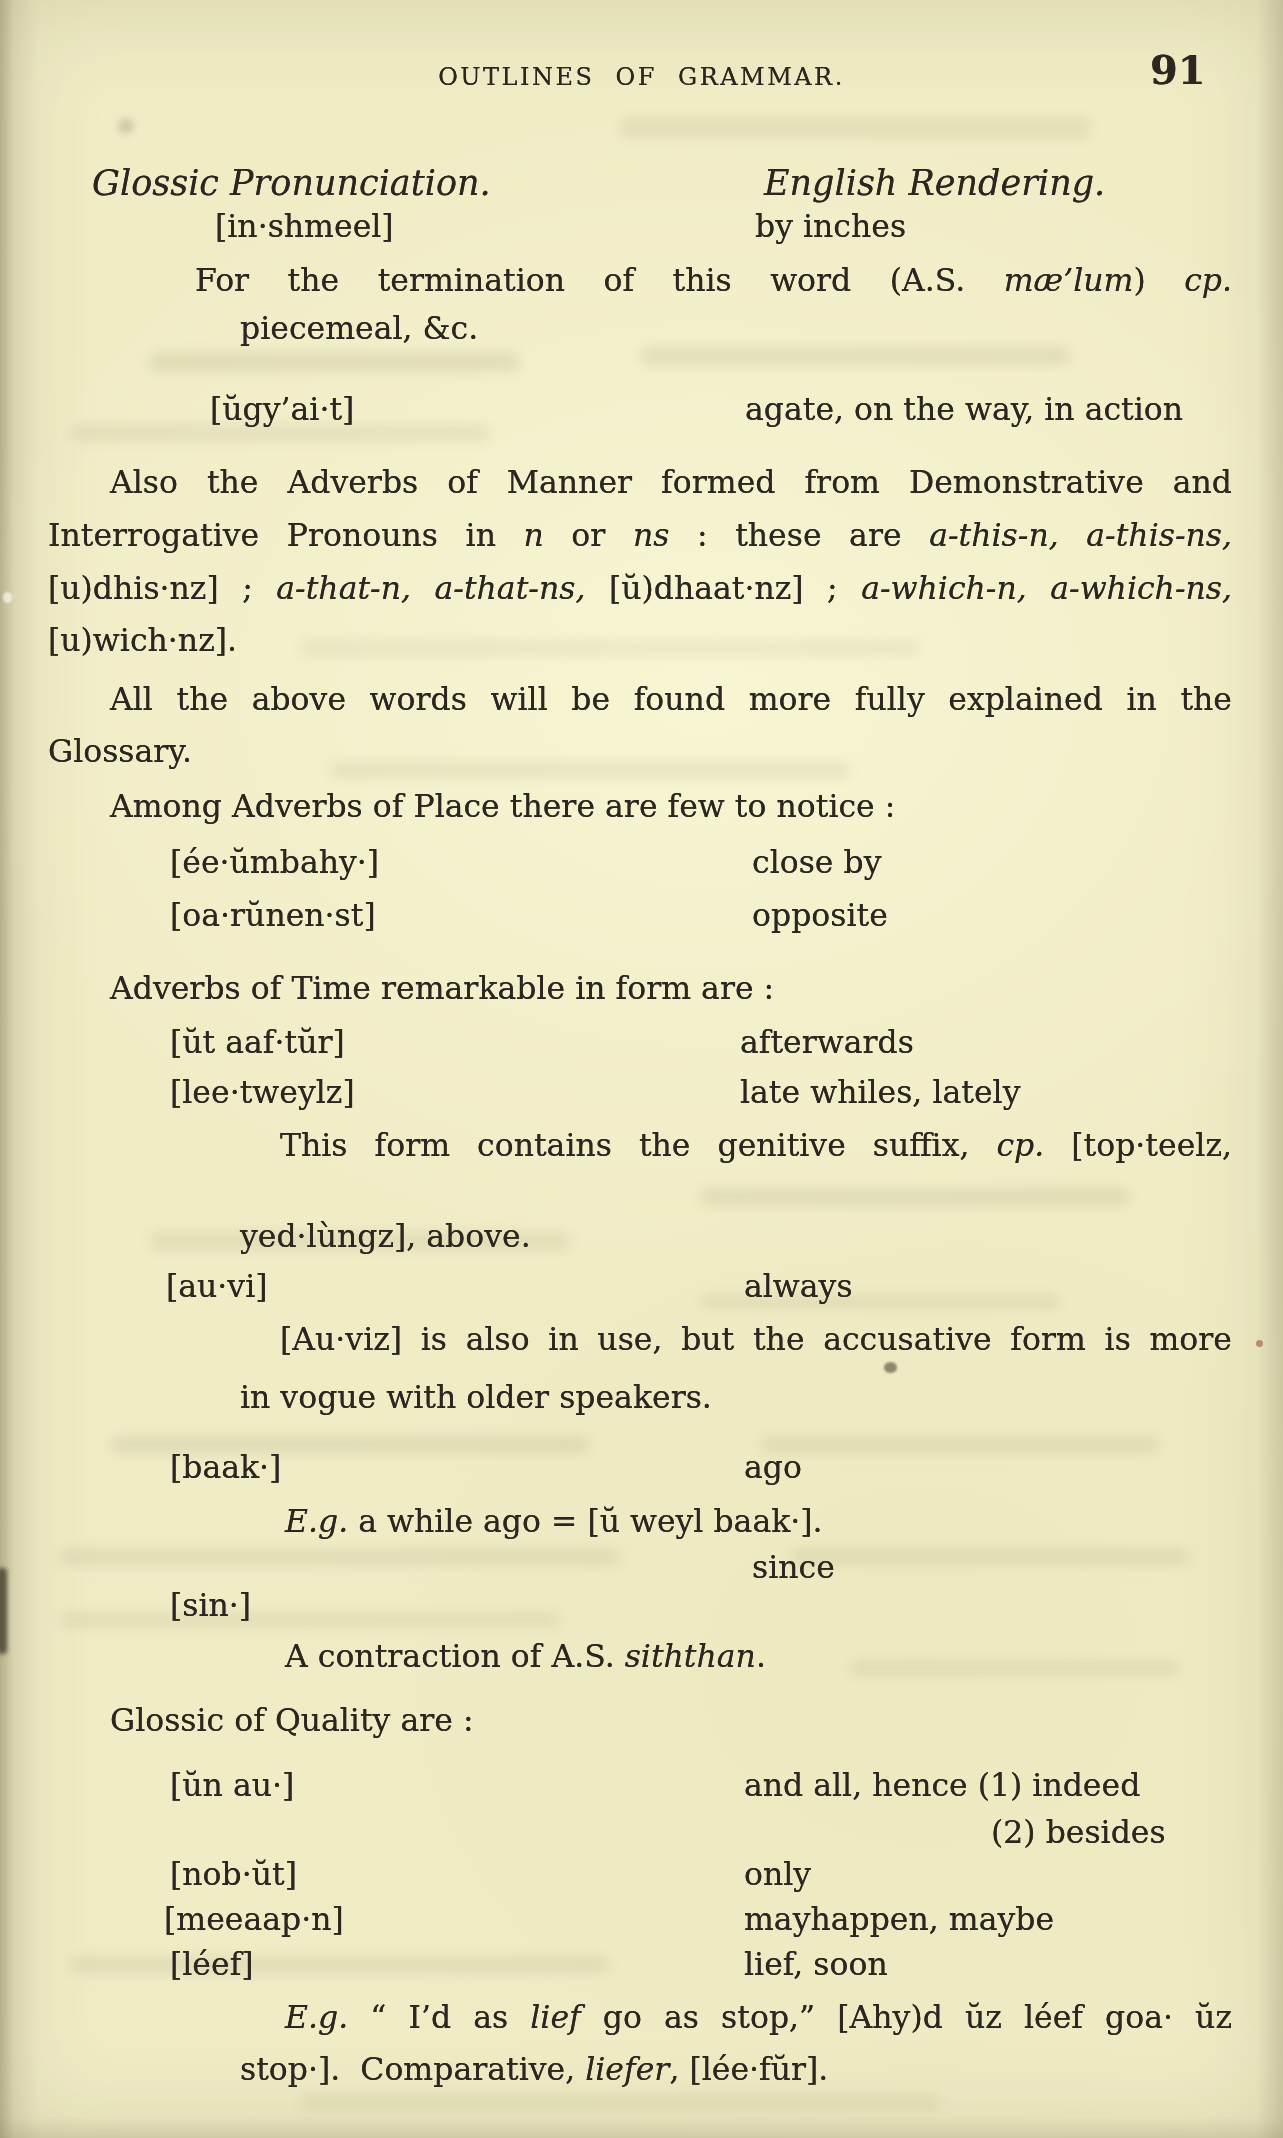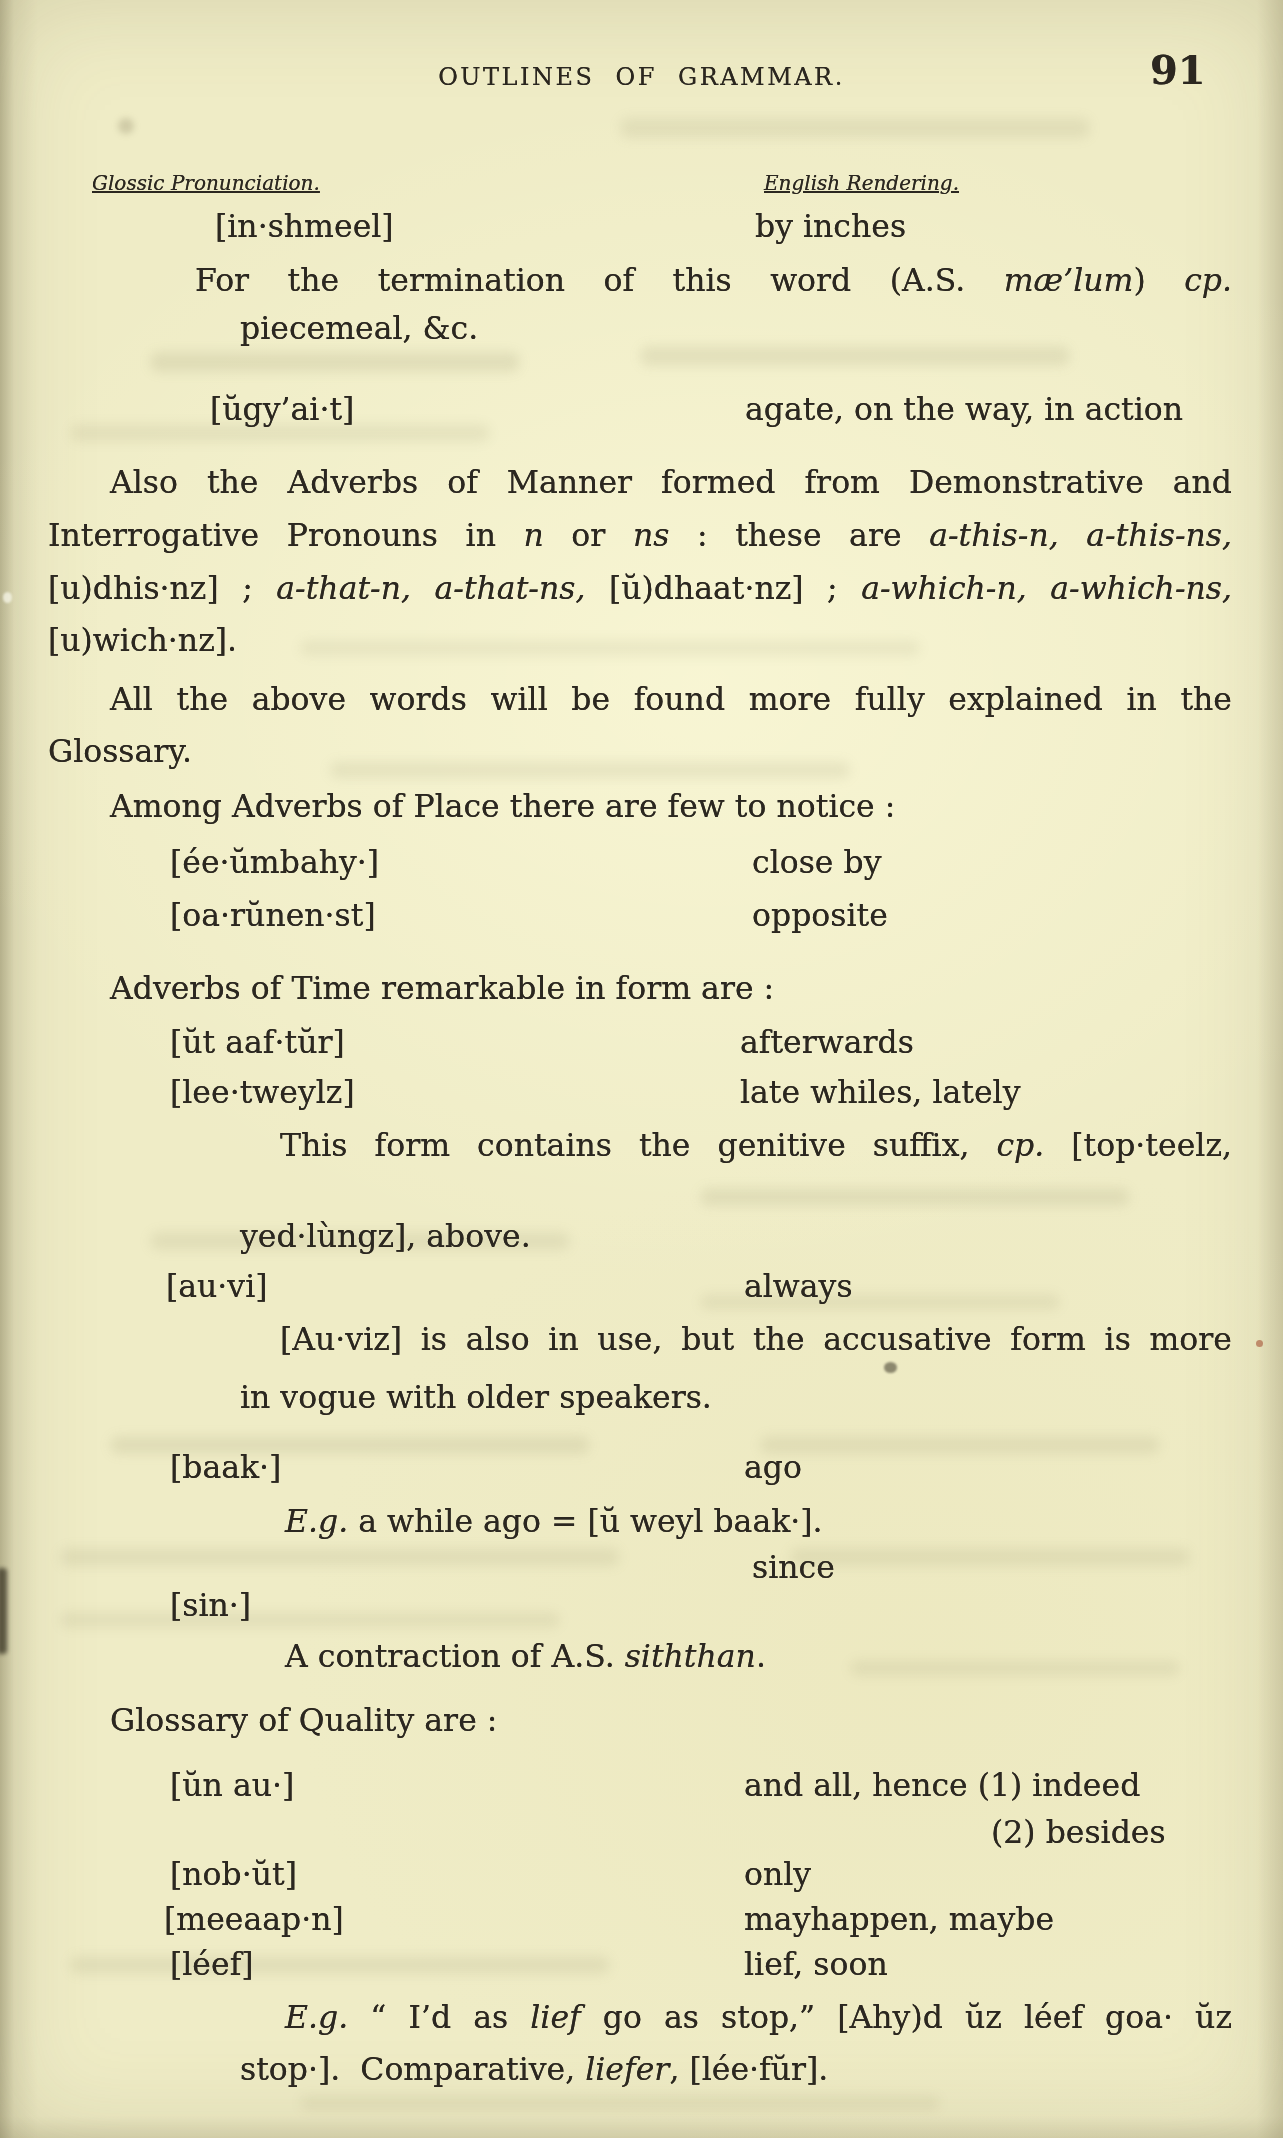--- a/index.html
+++ b/index.html
@@ -16,21 +16,21 @@
   }
   .page::after{content:"";position:absolute;inset:0;box-shadow:inset 0 0 100px rgba(110,100,60,.20);pointer-events:none;}
   .ln{
     position:absolute;font-size:31.5px;line-height:40px;white-space:pre;
     text-shadow:0 0 .6px rgba(43,39,32,.85);
   }
   .jst{white-space:normal;text-align:justify;text-align-last:justify;}
   .it, .seg.it{font-style:italic;}
   .title{font-size:24px;letter-spacing:2.5px;word-spacing:11px;}
   .pageno{font-size:40px;}
-  .colh{font-size:20px;text-decoration:underline;}
+  .colh{font-size:35px;}
   .gh{position:absolute;background:rgba(146,142,104,.30);filter:blur(6px);border-radius:9px;pointer-events:none;}
   .speck{position:absolute;border-radius:50%;pointer-events:none;}
 </style>
 </head>
 <body>
 
 <div class="page">
 
   <div class="gh" style="left:620px;top:118px;width:470px;height:20px;opacity:.5;"></div>
   <div class="gh" style="left:150px;top:352px;width:370px;height:20px;opacity:.6;"></div>
@@ -99,21 +99,21 @@
   <div class="ln" style="left:240px;top:1377px;"><span class="seg">in vogue with older speakers.</span></div>
 
   <div class="ln" style="left:170px;top:1447px;">[baak·]</div>
   <div class="ln" style="left:744px;top:1447px;">ago</div>
   <div class="ln" style="left:285px;top:1501px;"><span class="seg it">E.g.</span><span class="seg"> a while ago = [ŭ weyl baak·].</span></div>
 
   <div class="ln" style="left:170px;top:1585px;">[sin·]</div>
   <div class="ln" style="left:752px;top:1547px;">since</div>
   <div class="ln" style="left:285px;top:1636px;"><span class="seg">A contraction of A.S. </span><span class="seg it">siththan</span><span class="seg">.</span></div>
 
-  <div class="ln" style="left:110px;top:1700px;"><span class="seg">Glossary of Quality are :</span></div>
+  <div class="ln" style="left:110px;top:1700px;"><span class="seg">Glossic of Quality are :</span></div>
   <div class="ln" style="left:170px;top:1765px;">[ŭn au·]</div>
   <div class="ln" style="left:744px;top:1765px;">and all, hence (1) indeed</div>
   <div class="ln" style="left:991px;top:1812px;">(2) besides</div>
   <div class="ln" style="left:170px;top:1854px;">[nob·ŭt]</div>
   <div class="ln" style="left:744px;top:1854px;">only</div>
   <div class="ln" style="left:164px;top:1899px;text-align:right;">[meeaap·n]</div>
   <div class="ln" style="left:744px;top:1899px;">mayhappen, maybe</div>
   <div class="ln" style="left:170px;top:1944px;">[léef]</div>
   <div class="ln" style="left:744px;top:1944px;">lief, soon</div>
   <div class="ln jst" style="left:285px;right:51px;top:1997px;"><span class="seg it">E.g.</span><span class="seg"> “ I’d as </span><span class="seg it">lief</span><span class="seg"> go as stop,” [Ahy)d ŭz léef goa· ŭz</span></div>

